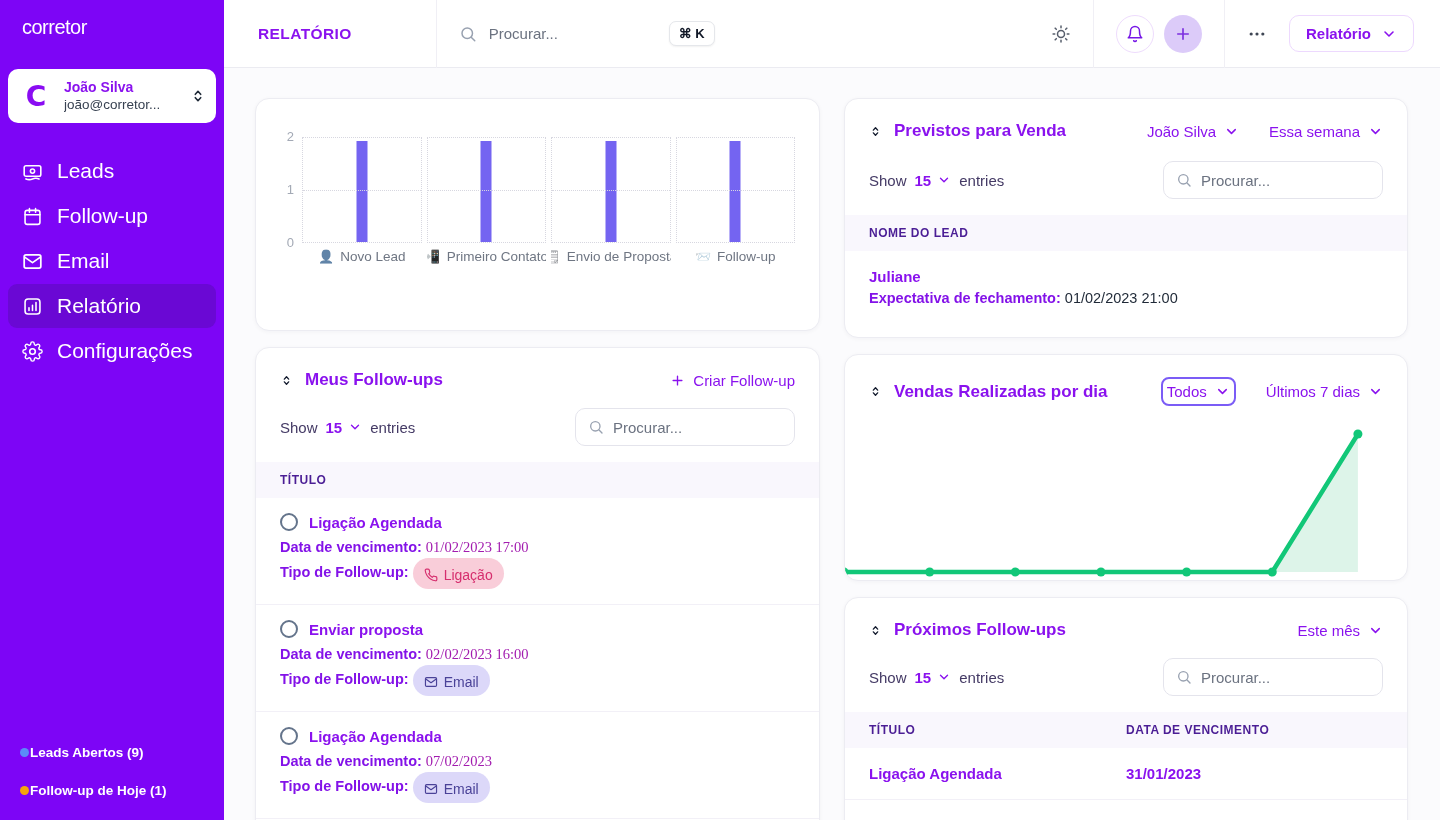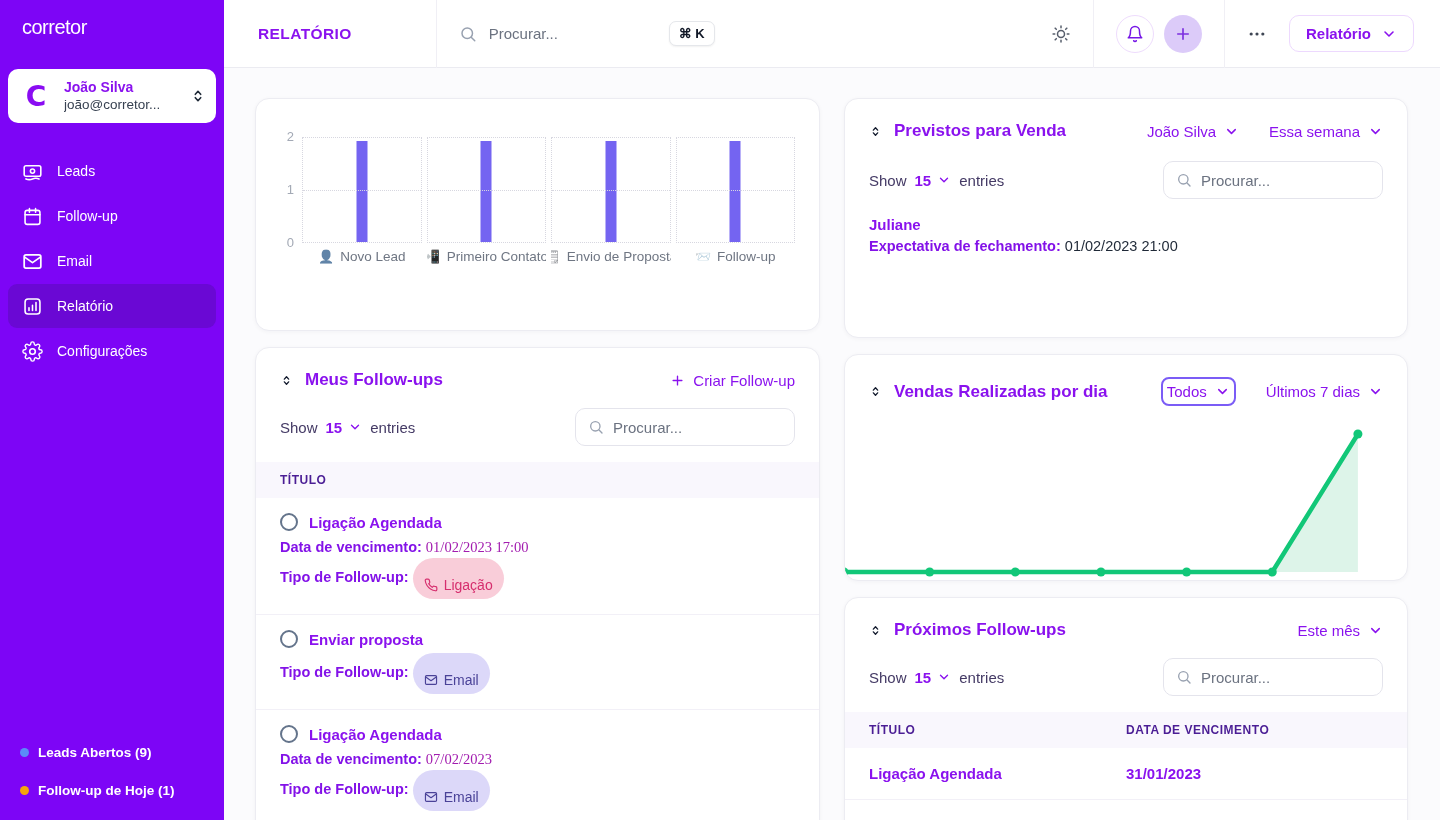--- a/index.html
+++ b/index.html
@@ -10,25 +10,25 @@
   
   .sidebar { width:224px; min-width:224px; height:820px; background:#7d05f6; display:flex; flex-direction:column; position:relative; }
   .logo { padding:16px 20px 20px 22px; color:#fff; font-size:20px; font-weight:400; letter-spacing:-0.5px; cursor:pointer; }
   .user-card { margin:10px 8px 0 8px; background:#fff; border-radius:10px; padding:9px 10px; display:flex; align-items:center; gap:10px; cursor:pointer; }
   .avatar { width:36px; height:36px; border-radius:50%; display:flex; align-items:center; justify-content:center; color:#8a0cf2; font-size:28px; font-weight:900; font-family:"DejaVu Sans", sans-serif; }
   .user-meta { flex:1; min-width:0; }
   .user-name { color:#8a12ee; font-weight:700; font-size:14px; line-height:18px; }
   .user-email { color:#374151; font-size:13.5px; line-height:18px; white-space:nowrap; overflow:hidden; }
   .user-select { color:#1f2937; }
   .nav { margin-top:26px; padding:0 8px; display:flex; flex-direction:column; gap:1px; }
-  .nav-item { display:flex; align-items:center; gap:14px; height:44px; padding:0 14px; border-radius:9px; color:#fff; font-size:14px; font-weight:500; cursor:pointer; }
+  .nav-item { display:flex; align-items:center; gap:14px; height:44px; padding:0 14px; border-radius:9px; color:#fff; font-size:21px; font-weight:500; cursor:pointer; }
   .nav-item.active { background:#6a08d4; }
   .nav-item .ic { color:#fff; }
   .sb-footer { margin-top:auto; padding:0 16px 22px 20px; display:flex; flex-direction:column; gap:23px; }
-  .sb-badge { display:flex; align-items:center; gap:9px; color:#fff; font-size:13.5px; font-weight:700; cursor:pointer; }
+  .sb-badge { display:flex; align-items:center; gap:1px; color:#fff; font-size:13.5px; font-weight:700; cursor:pointer; }
   .dot { width:9px; height:9px; border-radius:50%; }
 
   
   .main { flex:1; display:flex; flex-direction:column; height:820px; }
   .topbar { height:68px; background:#fff; border-bottom:1px solid #ebebf1; display:flex; align-items:center; padding:0 26px 0 34px; }
   .topbar-title { color:#8a12ee; font-size:15.5px; font-weight:800; letter-spacing:.4px; }
   .vdiv { width:1px; height:68px; background:#f0eff5; }
   .vdiv.d1 { margin-left:84px; }
   .hdr-search { display:flex; align-items:center; gap:12px; margin-left:12px; padding:0 10px; }
   .hdr-search input { border:none; outline:none; font-size:15px; width:130px; color:#111827; font-family:inherit; background:transparent; }
@@ -74,21 +74,21 @@
   .lead-name { color:#8a12ee; font-size:15px; font-weight:700; line-height:21px; }
   .meta-line { font-size:14.5px; line-height:22px; }
   .meta-label { color:#8312e8; font-weight:700; }
   .meta-val-dark { color:#1f2937; font-weight:500; }
   .meta-val-purple { color:#a21caf; font-weight:500;font-family:Liberation Serif, serif; }
 
   
   .fu-title-line { display:flex; align-items:center; gap:11px; margin-bottom:5px; }
   .checkbox-circle { width:18px; height:18px; border:2px solid #64748b; border-radius:50%; background:#fff; cursor:pointer; flex:none; }
   .fu-title { color:#8a12ee; font-size:15px; font-weight:600; }
-  .badge { display:inline-flex; align-items:center; gap:6px; border-radius:999px; padding:16px 11px 3px; font-size:14px; font-weight:500; vertical-align:middle;text-align:center; }
+  .badge { display:inline-flex; align-items:center; gap:6px; border-radius:999px; padding:6px 11px 3px; font-size:14px; font-weight:500; vertical-align:middle;text-align:center; }
   .badge .ic { flex:none; }
   .badge-call { background:#f9cdd9; color:#d62e6e; }
   .badge-email { background:#dcd8f9; color:#4a4298; }
 
   
   .bc-wrap { display:flex; margin-top:16px; }
   .bc-yaxis { width:22px; display:flex; flex-direction:column; justify-content:space-between; align-items:flex-end; padding-right:8px; height:106px; color:#a3a9b5; font-size:13px; }
   .bc-tick { line-height:0; }
   .bc-grid { flex:1; height:106px; display:flex; gap:5px; }
   .bc-col { flex:1; position:relative; border:1.5px dotted #d7d7e0; }
@@ -365,20 +365,21 @@
               <span>Ligação</span>
             </span>
           </div>
         </div>
 
         <div class="trow">
           <div class="fu-title-line">
             <span class="checkbox-circle"></span>
             <span class="fu-title">Enviar proposta</span>
           </div>
+          <div class="meta-line"><span class="meta-label">Data de vencimento:</span> <span class="meta-val-purple">02/02/2023 16:00</span></div>
           <div class="meta-line"><span class="meta-label">Tipo de Follow-up:</span>
             <span class="badge badge-email">
               <svg class="ic" width="14" height="14">
                   <use href="#i-mail"></use>
                 </svg>
               <span>Email</span>
             </span>
           </div>
         </div>
 
@@ -433,20 +434,21 @@
             </span>
             <span>entries</span>
           </div>
           <div class="searchbox">
             <svg class="ic" width="16" height="16">
                 <use href="#i-search"></use>
               </svg>
             <input type="text" placeholder="Procurar..." style="">
           </div>
         </div>
+        <div class="thead">NOME DO LEAD</div>
         <div class="trow" style="border-bottom:none">
           <div class="lead-name">Juliane</div>
           <div class="meta-line"><span class="meta-label">Expectativa de fechamento:</span> <span class="meta-val-dark">01/02/2023 21:00</span></div>
         </div>
       </section>
 
       <section class="card card-sales">
         <div class="card-title-row">
           <svg class="ic sort-handle" width="13" height="13">
               <use href="#i-updown"></use>

